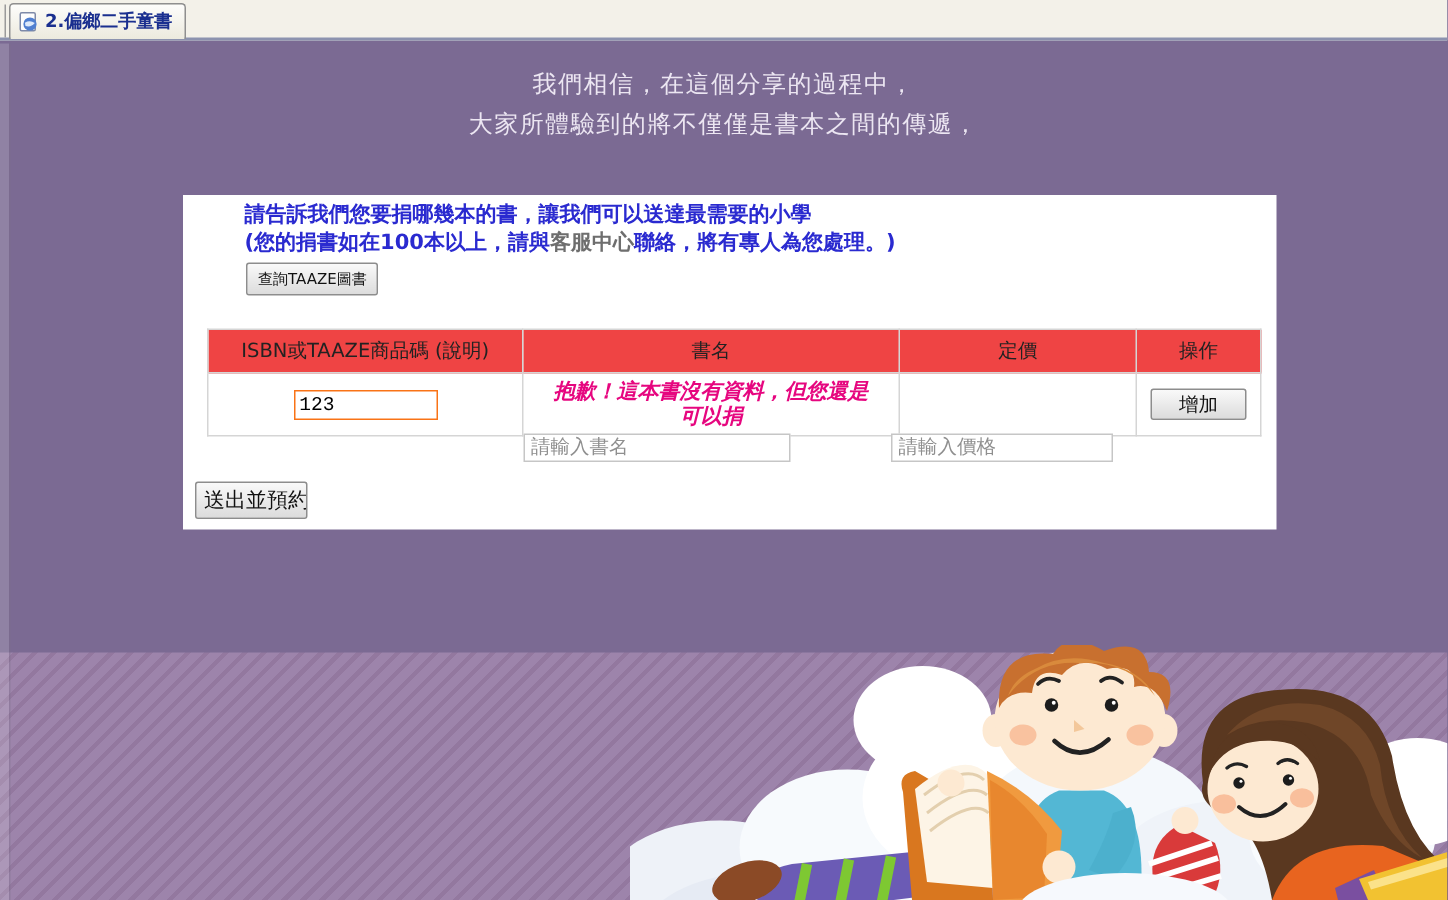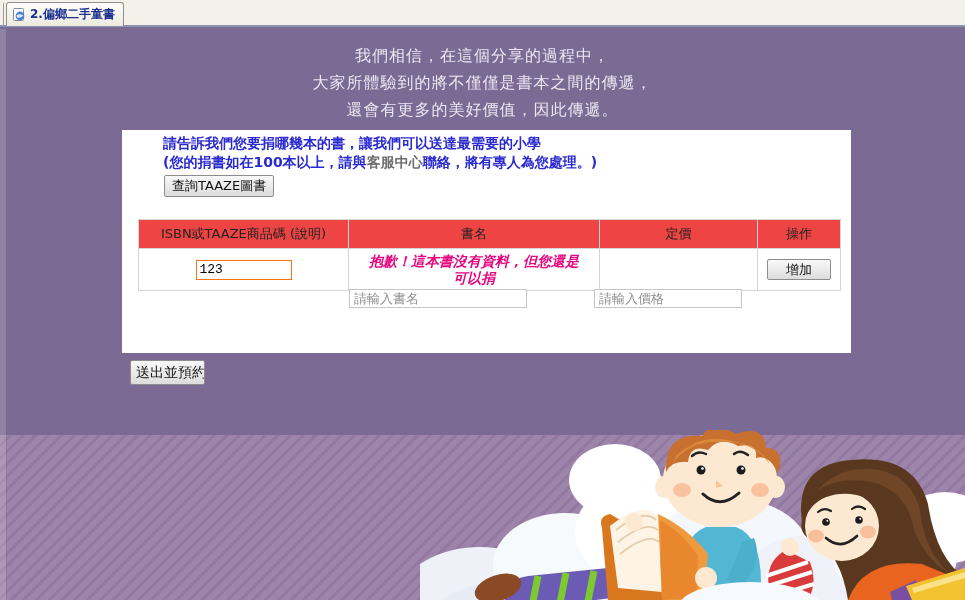--- a/index.html
+++ b/index.html
@@ -42,21 +42,21 @@
   }
   
   .panel{
     position:absolute;left:122px;top:130px;width:729px;height:223px;
     background:#ffffff;
   }
   .instr{position:absolute;left:41px;top:5px;font-size:14px;font-weight:bold;color:#2a2ad0;line-height:18px;white-space:nowrap;font-family:Liberation Serif, serif;}
   .instr2{position:absolute;left:41px;top:23px;font-size:14px;font-weight:bold;color:#2a2ad0;line-height:18px;white-space:nowrap;}
   .gray-link{color:#6e6e6e;}
   .btn{
-    font-family:inherit;font-size:13px;color:#111;
+    font-family:inherit;font-size:10px;color:#111;
     background:linear-gradient(#f9f9f9,#dcdcdc);
     border:1px solid #8d8d8d;border-radius:2px;cursor:pointer;
   }
   .search-btn{position:absolute;left:42px;top:45px;height:22px;padding:0 7px;}
   
   .booktable{
     position:absolute;left:16px;top:89px;width:702px;
     border-collapse:collapse;table-layout:fixed;
   }
   .booktable th{
@@ -77,21 +77,21 @@
   .manual-input{
     position:absolute;height:15px;border:1px solid #c6c6c6;font-size:13px;
     font-family:inherit;padding:1px 4px;color:#444;
   }
   .manual-input::placeholder{color:#8f8f8f;opacity:1;}
   .bookname-input{left:227px;top:159px;width:168px;}
   .price-input{left:472px;top:159px;width:138px;}
   .submit-btn{
     position:absolute;left:8px;top:191px;width:75px;height:25px;
     font-size:14px;padding:0 0 0 5px;text-align:left;
-    overflow:hidden;white-space:nowrap;margin-top:39px;
+    overflow:hidden;white-space:nowrap;
   }
   .illu{position:absolute;left:420px;top:430px;}
 </style>
 </head>
 <body>
 
 <div class="tabbar">
   <div class="tabbar-edge"></div>
   <div class="tab">
     <span style="display:inline-block;line-height:0;">
@@ -102,21 +102,20 @@
       </svg>
     </span>
     <span class="tab-label">2.偏鄉二手童書</span>
   </div>
 </div>
 
 <div class="hero">
   <div class="hero-text">
     <div class="hero-line">我們相信，在這個分享的過程中，</div>
     <div class="hero-line">大家所體驗到的將不僅僅是書本之間的傳遞，</div>
-    <div class="hero-line">還會有更多的美好價值，因此傳遞。</div>
   </div>
 </div>
 
 <div class="stripes"></div>
 <div class="left-strip"></div>
 
 <div class="panel">
   <div class="instr">請告訴我們您要捐哪幾本的書，讓我們可以送達最需要的小學</div>
   <div class="instr2"><span>(您的捐書如在100本以上，請與</span><span class="gray-link">客服中心</span><span>聯絡，將有專人為您處理。)</span></div>
 

